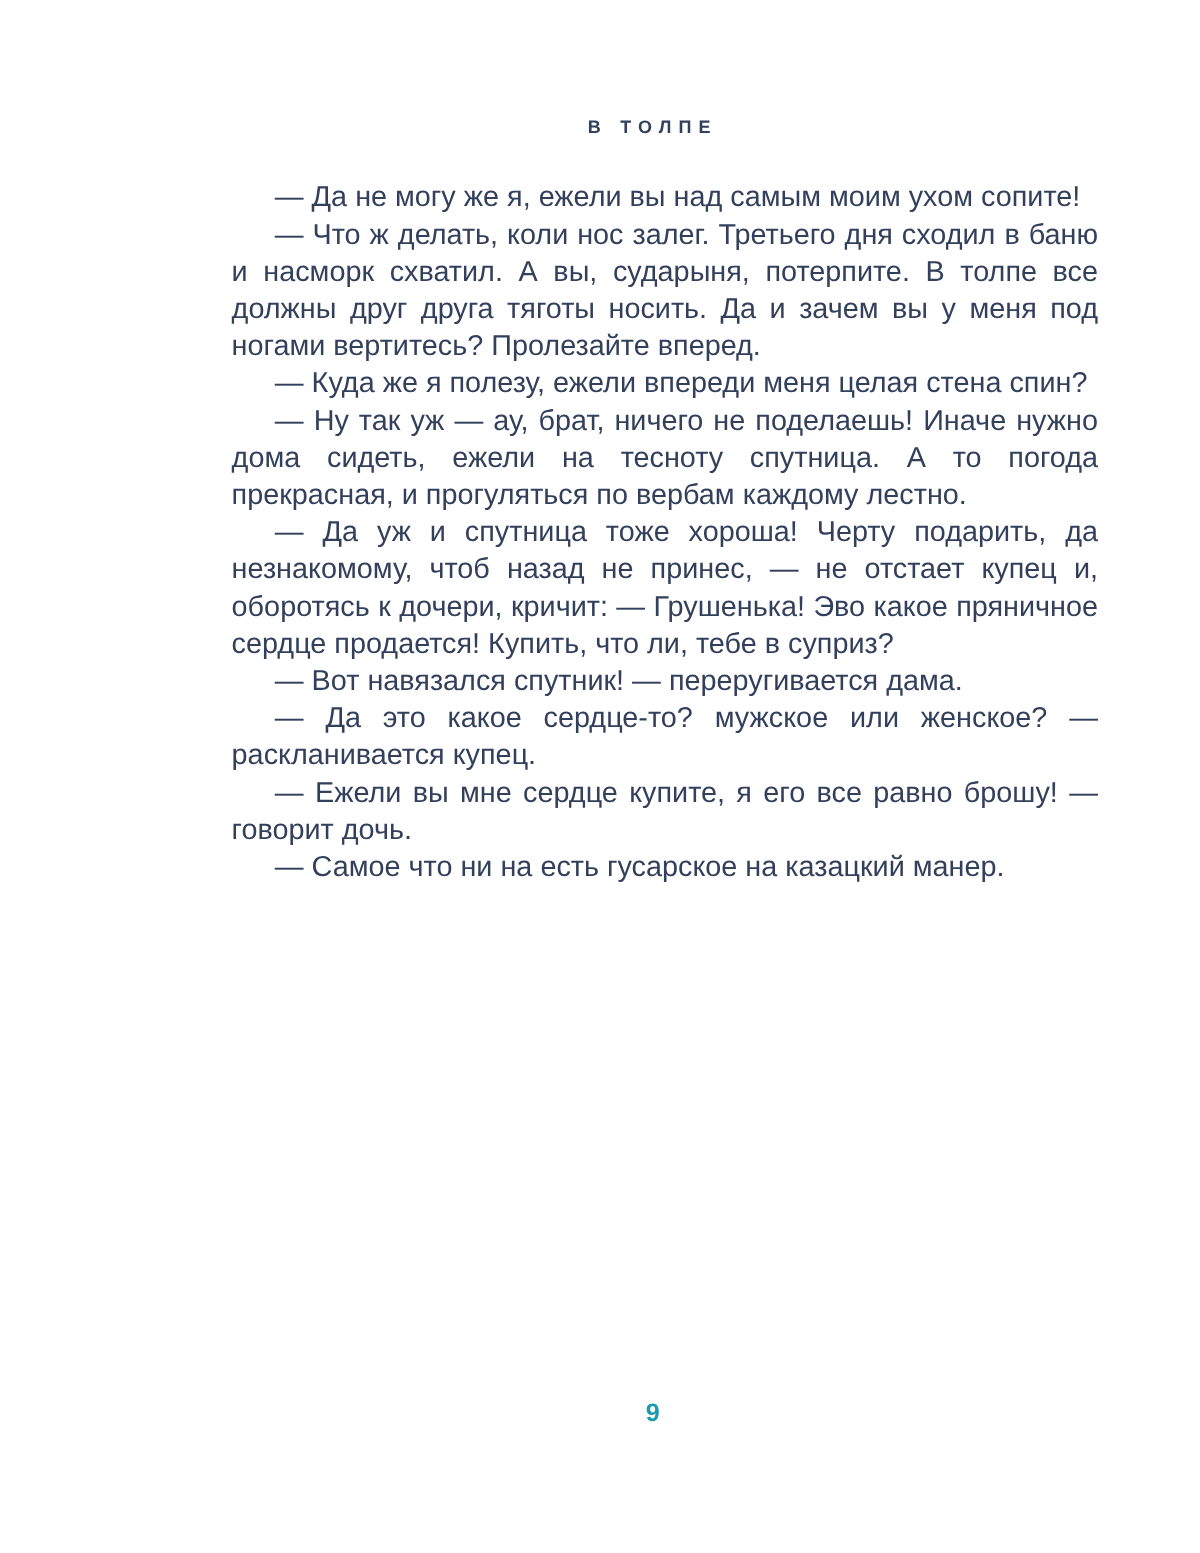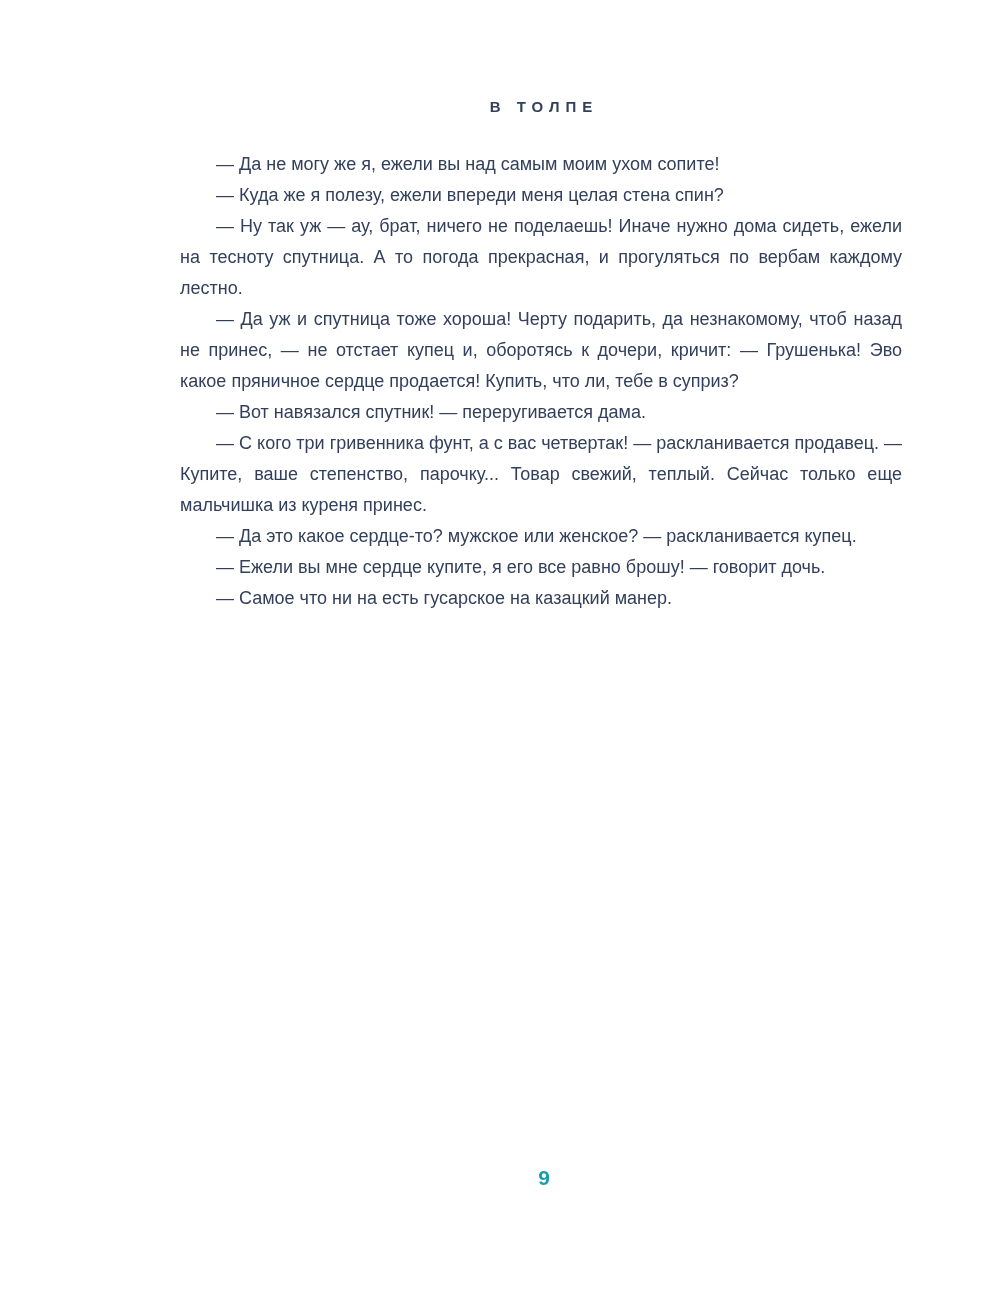--- a/index.html
+++ b/index.html
@@ -23,24 +23,24 @@
     width: 100%;
     text-align: center;
     font-size: 15px;
     font-weight: bold;
     letter-spacing: 6px;
     color: var(--text-color, #33405c);
   }
   .text-block {
     position: absolute;
     top: 149px;
-    left: 136px;
+    left: 149px;
     width: 722px;
     color: var(--text-color, #33405c);
-    font-size: 18px;
+    font-size: 24px;
     line-height: 31px;
     font-weight: 500;
     text-align: justify;
   }
   .text-block p {
     margin: 0;
     padding: 0;
     text-indent: 36px;
   }
   .page-number {
@@ -56,25 +56,25 @@
 </style>
 </head>
 <body>
 
 <div class="page">
 
   <div class="running-head">В ТОЛПЕ</div>
 
   <div class="text-block">
     <p>— Да не могу же я, ежели вы над самым моим ухом сопите!</p>
+    <p>— Что ж делать, коли нос залег. Третьего дня сходил в баню и насморк схватил. А вы, сударыня, потерпите. В толпе все должны друг друга тяготы носить. Да и зачем вы у меня под ногами вертитесь? Пролезайте вперед.</p>
     <p>— Куда же я полезу, ежели впереди меня целая стена спин?</p>
     <p>— Ну так уж — ау, брат, ничего не поделаешь! Иначе нужно дома сидеть, ежели на тесноту спутница. А то погода прекрасная, и прогуляться по вербам каждому лестно.</p>
     <p>— Да уж и спутница тоже хороша! Черту подарить, да незнакомому, чтоб назад не принес, — не отстает купец и, оборотясь к дочери, кричит: — Грушенька! Эво какое пряничное сердце продается! Купить, что ли, тебе в суприз?</p>
     <p>— Вот навязался спутник! — переругивается дама.</p>
-    <p>— С кого три гривенника фунт, а с вас четвертак! — раскланивается продавец. — Купите, ваше степенство, парочку... Товар свежий, теплый. Сейчас только еще мальчишка из куреня принес.</p>
     <p>— Да это какое сердце-то? мужское или женское? — раскланивается купец.</p>
     <p>— Ежели вы мне сердце купите, я его все равно брошу! — говорит дочь.</p>
     <p>— Самое что ни на есть гусарское на казацкий манер.</p>
   </div>
 
   <div class="page-number">9</div>
 
 </div>
 
 </body></html>

